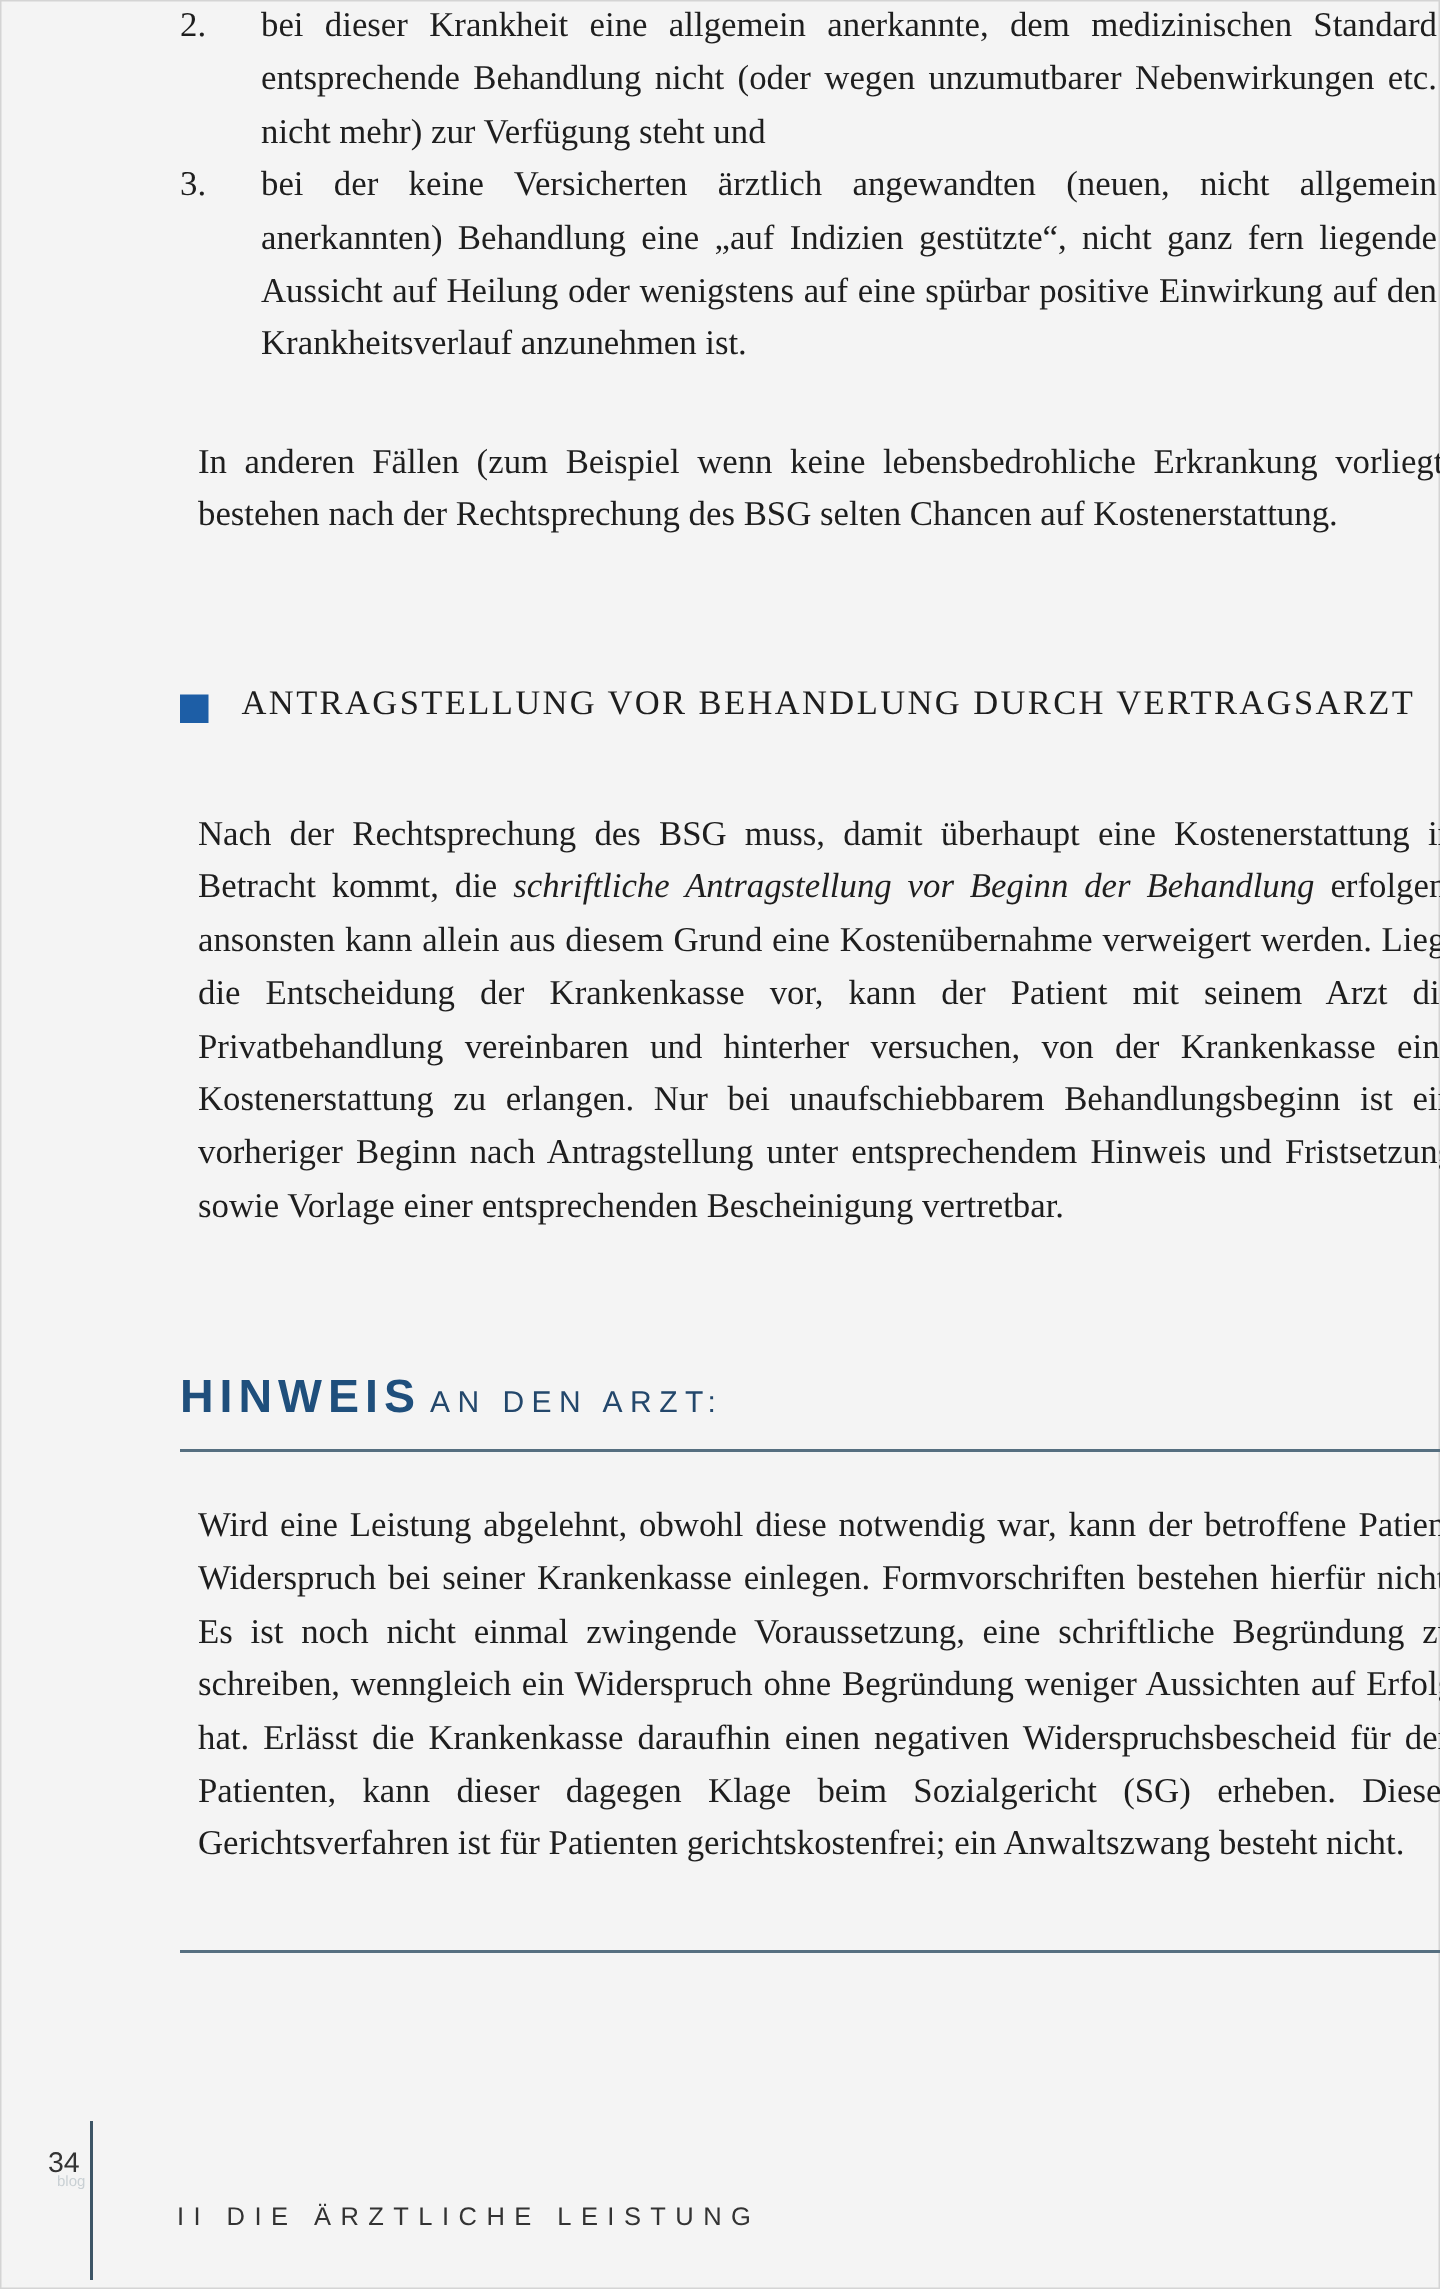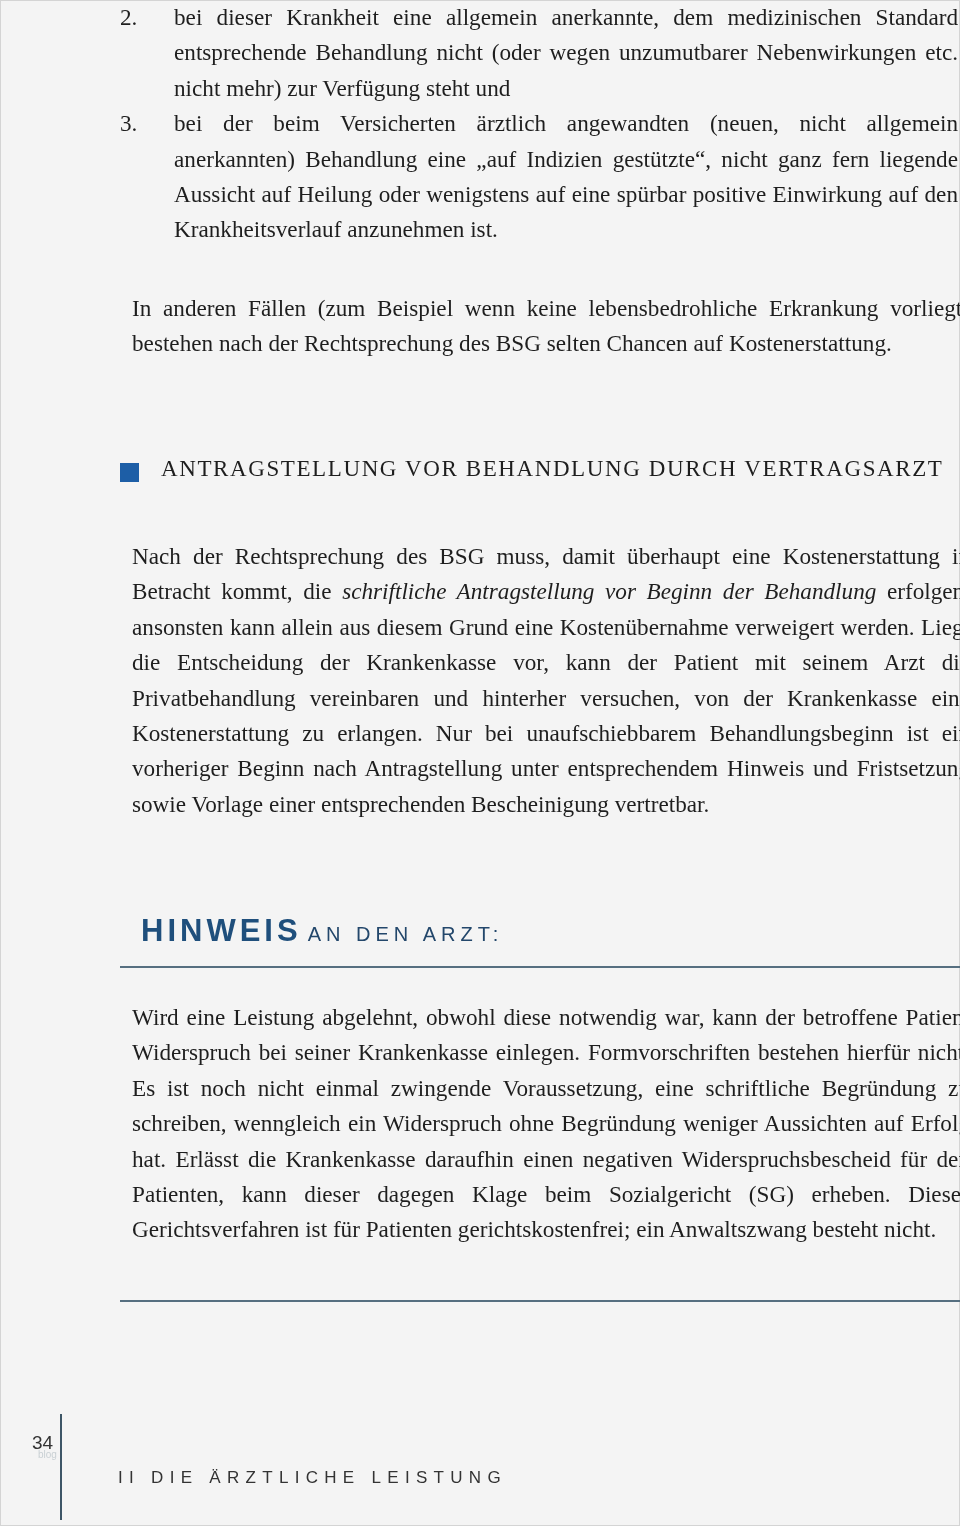--- a/index.html
+++ b/index.html
@@ -10,42 +10,42 @@
   .page-border { position: absolute; left: 0; top: 0; width: 958px; height: 1524px; border: 1px solid #d4d4d4; }
   .text { font-size: 23.2px; line-height: 35.4px; text-align: justify; }
   .list { position: absolute; left: 120px; top: 0; width: 838px; }
   .li { position: relative; padding-left: 54px; }
   .li .num { position: absolute; left: 0; top: 0; }
   .para { position: absolute; left: 120px; width: 838px; margin: 12px; }
   .heading1 { position: absolute; left: 120px; top: 456px; width: 840px; height: 36px; padding-left: 10px; }
   .heading1 .square { position: absolute; left: 0; top: 7px; width: 19px; height: 19px; background: #1d5ea6; }
   .heading1 .htext { position: absolute; left: 41px; top: 0; font-size: 23px; letter-spacing: 1.6px; white-space: nowrap; }
   .hinweis { position: absolute; left: 120px; top: 913px; white-space: nowrap; font-family: "Liberation Sans", "DejaVu Sans", sans-serif; color: #1f4f7c; }
-  .hinweis .big { font-size: 31px; font-weight: bold; letter-spacing: 4px; margin-left: 21px; }
+  .hinweis .big { font-size: 31px; font-weight: bold; letter-spacing: 4px; }
   .hinweis .small { font-size: 20px; letter-spacing: 5px; color: #23476b; margin-left: 6px; margin-top: 24px; }
   .rule { position: absolute; left: 120px; width: 840px; height: 2px; background: #566f80; }
   .footer-num { position: absolute; left: 4px; top: 1432px; font-family: "Liberation Sans", "DejaVu Sans", sans-serif; font-size: 19px; color: #333; margin-left: 28px; }
   .footer-bar { position: absolute; left: 60px; top: 1414px; width: 2px; height: 106px; background: #3d5566; }
   .footer-title { position: absolute; left: 118px; top: 1432px; font-family: "Liberation Sans", "DejaVu Sans", sans-serif; font-size: 17px; letter-spacing: 6.3px; color: #333; white-space: nowrap; margin-top: 36px; }
   .watermark { position: absolute; left: 38px; top: 1449px; font-family: Liberation Sans, sans-serif; font-size: 10px; color: #c9d0d4; }
   i { font-style: italic; }
 </style>
 </head>
 <body>
 
 <div class="page-border"></div>
 
 <div class="list text">
   <div class="li">
     <span class="num">2.</span>
     <span>bei dieser Krankheit eine allgemein anerkannte, dem medizinischen Standard entsprechende Behandlung nicht (oder wegen unzumutbarer Nebenwirkungen etc. nicht mehr) zur Verfügung steht und</span>
   </div>
   <div class="li">
     <span class="num">3.</span>
-    <span>bei der beim Versicherten ärztlich angewandten (neuen, nicht allgemein anerkannten) Behandlung eine „auf Indizien gestützte“, nicht ganz fern liegende Aussicht auf Heilung oder wenigstens auf eine spürbar positive Einwirkung auf den Krankheitsverlauf anzunehmen ist.</span>
+    <span>bei der keine Versicherten ärztlich angewandten (neuen, nicht allgemein anerkannten) Behandlung eine „auf Indizien gestützte“, nicht ganz fern liegende Aussicht auf Heilung oder wenigstens auf eine spürbar positive Einwirkung auf den Krankheitsverlauf anzunehmen ist.</span>
   </div>
 </div>
 
 <p class="para text" style="top:279px;">In anderen Fällen (zum Beispiel wenn keine lebensbedrohliche Erkrankung vorliegt) bestehen nach der Rechtsprechung des BSG selten Chancen auf Kostenerstattung.</p>
 
 <div class="heading1">
   <div class="square"></div>
   <span class="htext">ANTRAGSTELLUNG VOR BEHANDLUNG DURCH VERTRAGSARZT</span>
 </div>
 

